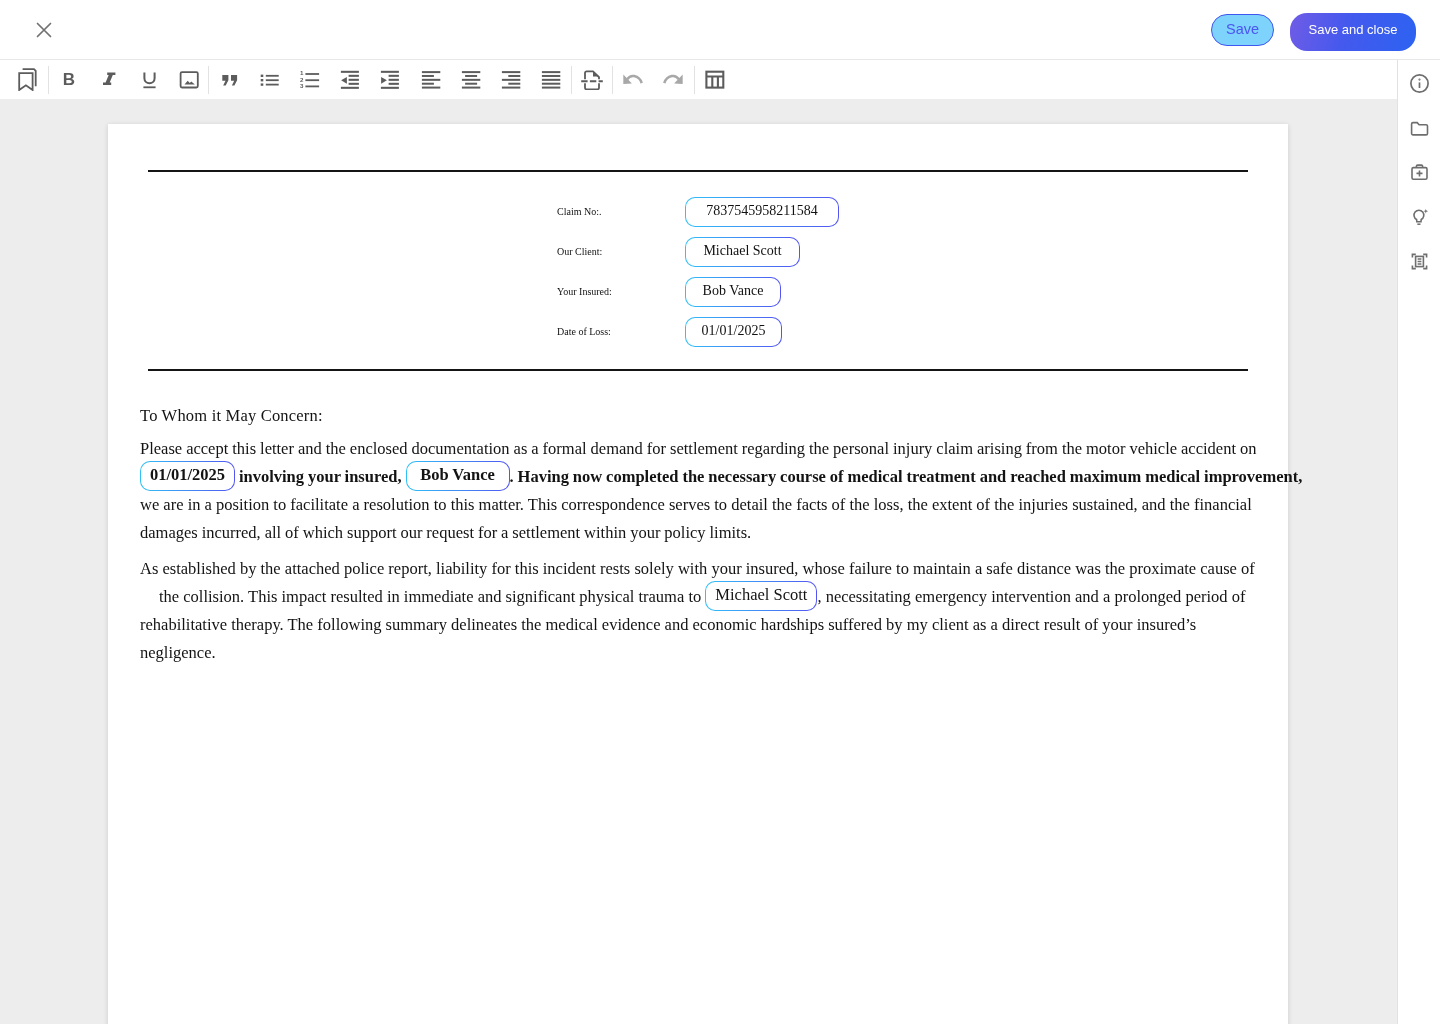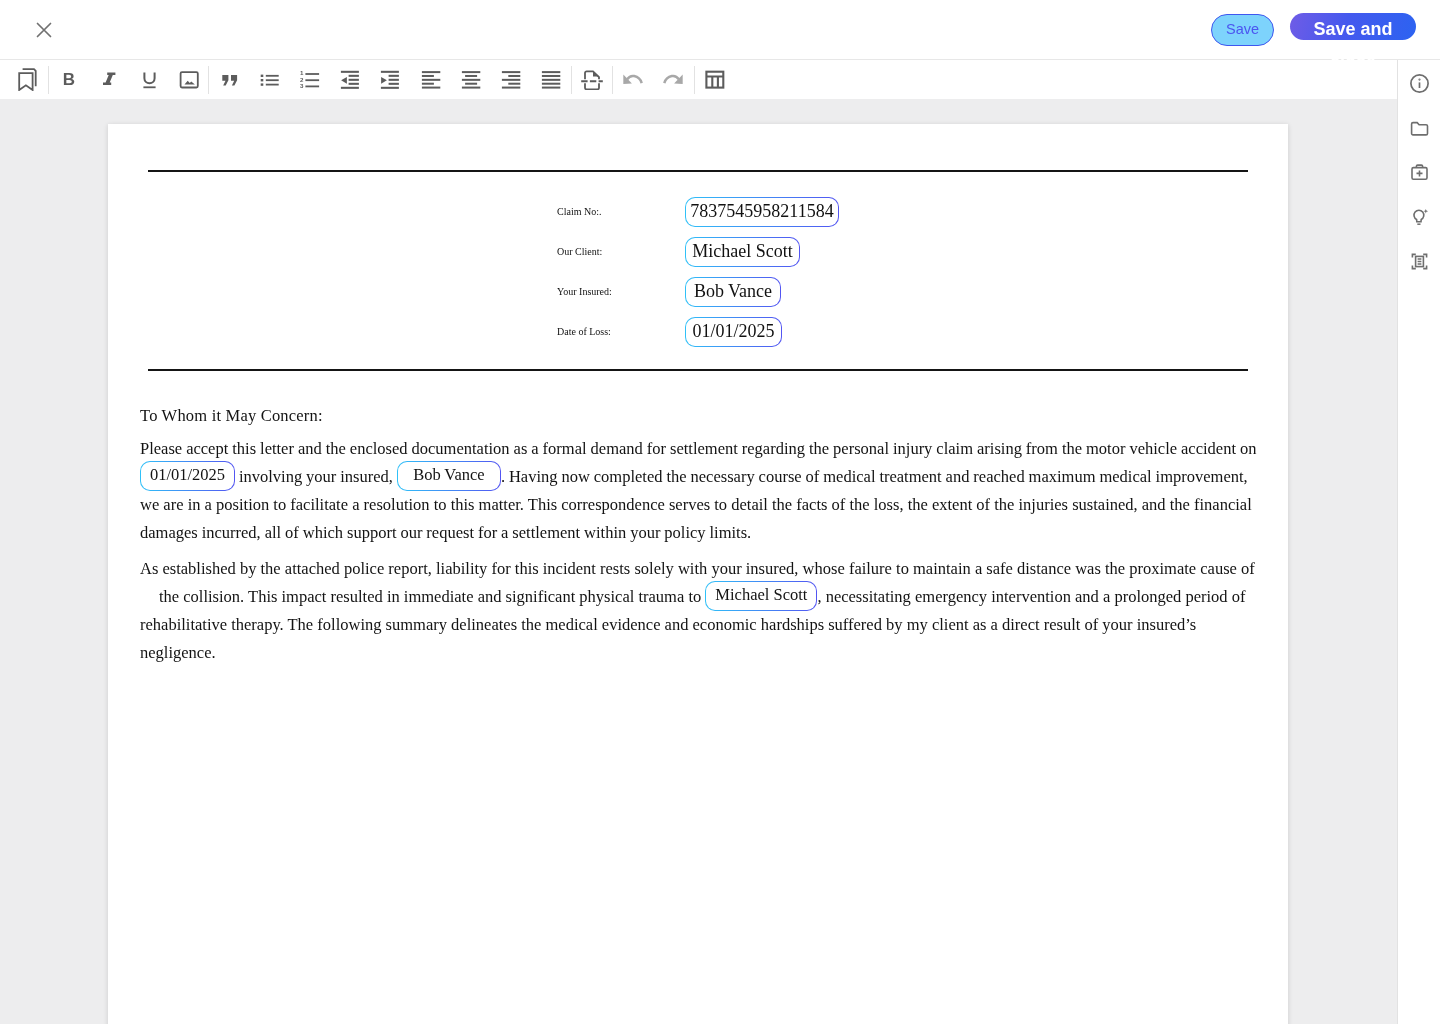--- a/index.html
+++ b/index.html
@@ -1,30 +1,30 @@
 <!DOCTYPE html>
 <html><head>
 <meta charset="utf-8">
 <style>
 html,body{margin:0;padding:0;}
 body{width:1440px;height:1024px;position:relative;overflow:hidden;background:#ededee;font-family:"Liberation Sans",sans-serif;}
 .header{position:absolute;top:0;left:0;width:1440px;height:59px;background:#fff;border-bottom:1px solid #e7e7e7;z-index:6;}
 .xbtn{position:absolute;left:36px;top:22px;width:16px;height:16px;}
 .title{position:absolute;left:89px;top:0;height:59px;line-height:59px;font-size:19px;color:#15181d;font-weight:500;letter-spacing:.1px;}
 .btn-save{position:absolute;left:1211px;top:14px;width:63px;height:32px;box-sizing:border-box;border:1.4px solid #3f57ef;border-radius:16px;color:#4b55f0;font-size:14.5px;font-weight:500;text-align:center;line-height:29px;background:#7dd3fc;}
-.btn-sc{position:absolute;left:1290px;top:13px;width:126px;height:27px;border-radius:17px;background:linear-gradient(105deg,#6f5ce6 0%,#4459ee 45%,#2c63f1 100%);color:#fff;font-size:18px;font-weight:700;text-align:center;line-height:33px;}
+.btn-sc{position:absolute;left:1290px;top:13px;width:126px;height:38px;border-radius:17px;background:linear-gradient(105deg,#6f5ce6 0%,#4459ee 45%,#2c63f1 100%);color:#fff;font-size:13px;font-weight:400;text-align:center;line-height:33px;}
 .toolbar{position:absolute;top:60px;left:0;width:1397px;height:39px;background:#fff;z-index:5;}
 .tbi{position:absolute;top:10px;width:20px;height:20px;}
 .tsep{position:absolute;top:6px;width:1px;height:28px;background:#e2e2e2;}
 .sidebar{position:absolute;top:60px;left:1397px;width:43px;height:964px;background:#fff;border-left:1px solid #e2e2e2;z-index:5;}
 .sbi{position:absolute;left:11px;width:21px;height:21px;}
 .page{position:absolute;left:108px;top:124px;width:1180px;height:920px;background:#fff;box-shadow:0 1px 5px rgba(0,0,0,.14);}
 .rule{position:absolute;left:40px;width:1100px;height:1.6px;background:#151515;}
 .clabel{position:absolute;left:449px;height:30px;line-height:30px;font-family:"Liberation Serif",serif;font-size:10px;color:#111;}
-.cpill{position:absolute;left:577px;height:30px;box-sizing:border-box;border:1.5px solid transparent;border-radius:10px;background:linear-gradient(#fff,#fff) padding-box,linear-gradient(90deg,#2fc1f8,#5355f2) border-box;text-align:center;line-height:26.5px;font-family:"Liberation Serif",serif;font-size:18px;color:#111;}
+.cpill{position:absolute;left:577px;height:30px;box-sizing:border-box;border:1.5px solid transparent;border-radius:10px;background:linear-gradient(#fff,#fff) padding-box,linear-gradient(90deg,#2fc1f8,#5355f2) border-box;text-align:center;line-height:26.5px;font-family:"Liberation Serif",serif;font-size:14px;color:#111;}
 .bline{position:absolute;left:32px;height:28px;line-height:28px;font-family:"Liberation Serif",serif;font-size:16.5px;color:#131313;white-space:nowrap;}
 .ipill{display:inline-block;box-sizing:border-box;height:30px;border:1.5px solid transparent;border-radius:10px;background:linear-gradient(#fff,#fff) padding-box,linear-gradient(90deg,#2fc1f8,#5355f2) border-box;text-align:center;line-height:26.5px;vertical-align:middle;position:relative;top:-2px;}
 .ph{color:#8f8f8f;}
 svg{display:block;}
 </style>
 </head>
 <body>
 <div class="header">
   <svg class="xbtn" viewBox="0 0 16 16">
       <path d="M1.5 1.5 L14.5 14.5 M14.5 1.5 L1.5 14.5" stroke="#717171" stroke-width="1.7" stroke-linecap="round"></path>
@@ -168,20 +168,20 @@
   <div class="clabel" style="top:73px;">Claim No:.</div>
   <div class="clabel" style="top:113px;">Our Client:</div>
   <div class="clabel" style="top:153px;">Your Insured:</div>
   <div class="clabel" style="top:193px;">Date of Loss:</div>
   <div class="cpill" style="top:73px;width:154px;">7837545958211584</div>
   <div class="cpill" style="top:113px;width:115px;">Michael Scott</div>
   <div class="cpill" style="top:153px;width:96px;">Bob Vance</div>
   <div class="cpill" style="top:193px;width:97px;">01/01/2025</div>
   <div class="bline" style="top:278px;letter-spacing:0.2px;text-align:right;">To Whom it May Concern:</div>
   <div class="bline" style="top:311px;word-spacing:-0.15px;" id="p1l1">Please accept this letter and the enclosed documentation as a formal demand for settlement regarding the personal injury claim arising from the motor vehicle accident on</div>
-  <div class="bline" style="top:339px;word-spacing:-0.2px;" id="p1l2"><span class="ipill" style="width:95px;">01/01/2025</span> involving your insured, <span class="ipill" style="width:104px;">Bob Vance</span>. Having now completed the necessary course of medical treatment and reached maximum medical improvement,</div>
+  <div class="bline" style="top:339px;word-spacing:-0.2px;font-weight:bold;" id="p1l2"><span class="ipill" style="width:95px;">01/01/2025</span> involving your insured, <span class="ipill" style="width:104px;">Bob Vance</span>. Having now completed the necessary course of medical treatment and reached maximum medical improvement,</div>
   <div class="bline" style="top:367px;" id="p1l3">we are in a position to facilitate a resolution to this matter. This correspondence serves to detail the facts of the loss, the extent of the injuries sustained, and the financial</div>
   <div class="bline" style="top:395px;word-spacing:-0.2px;" id="p1l4">damages incurred, all of which support our request for a settlement within your policy limits.</div>
   <div class="bline" style="top:431px;" id="p2l1">As established by the attached police report, liability for this incident rests solely with your insured, whose failure to maintain a safe distance was the proximate cause of</div>
   <div class="bline" style="top:459px;margin-left:19px;" id="p2l2">the collision. This impact resulted in immediate and significant physical trauma to <span class="ipill" style="width:112px;">Michael Scott</span>, necessitating emergency intervention and a prolonged period of</div>
   <div class="bline" style="top:487px;" id="p2l3">rehabilitative therapy. The following summary delineates the medical evidence and economic hardships suffered by my client as a direct result of your insured’s</div>
   <div class="bline" style="top:515px;" id="p2l4">negligence.</div>
 </div>
 
 </body></html>

